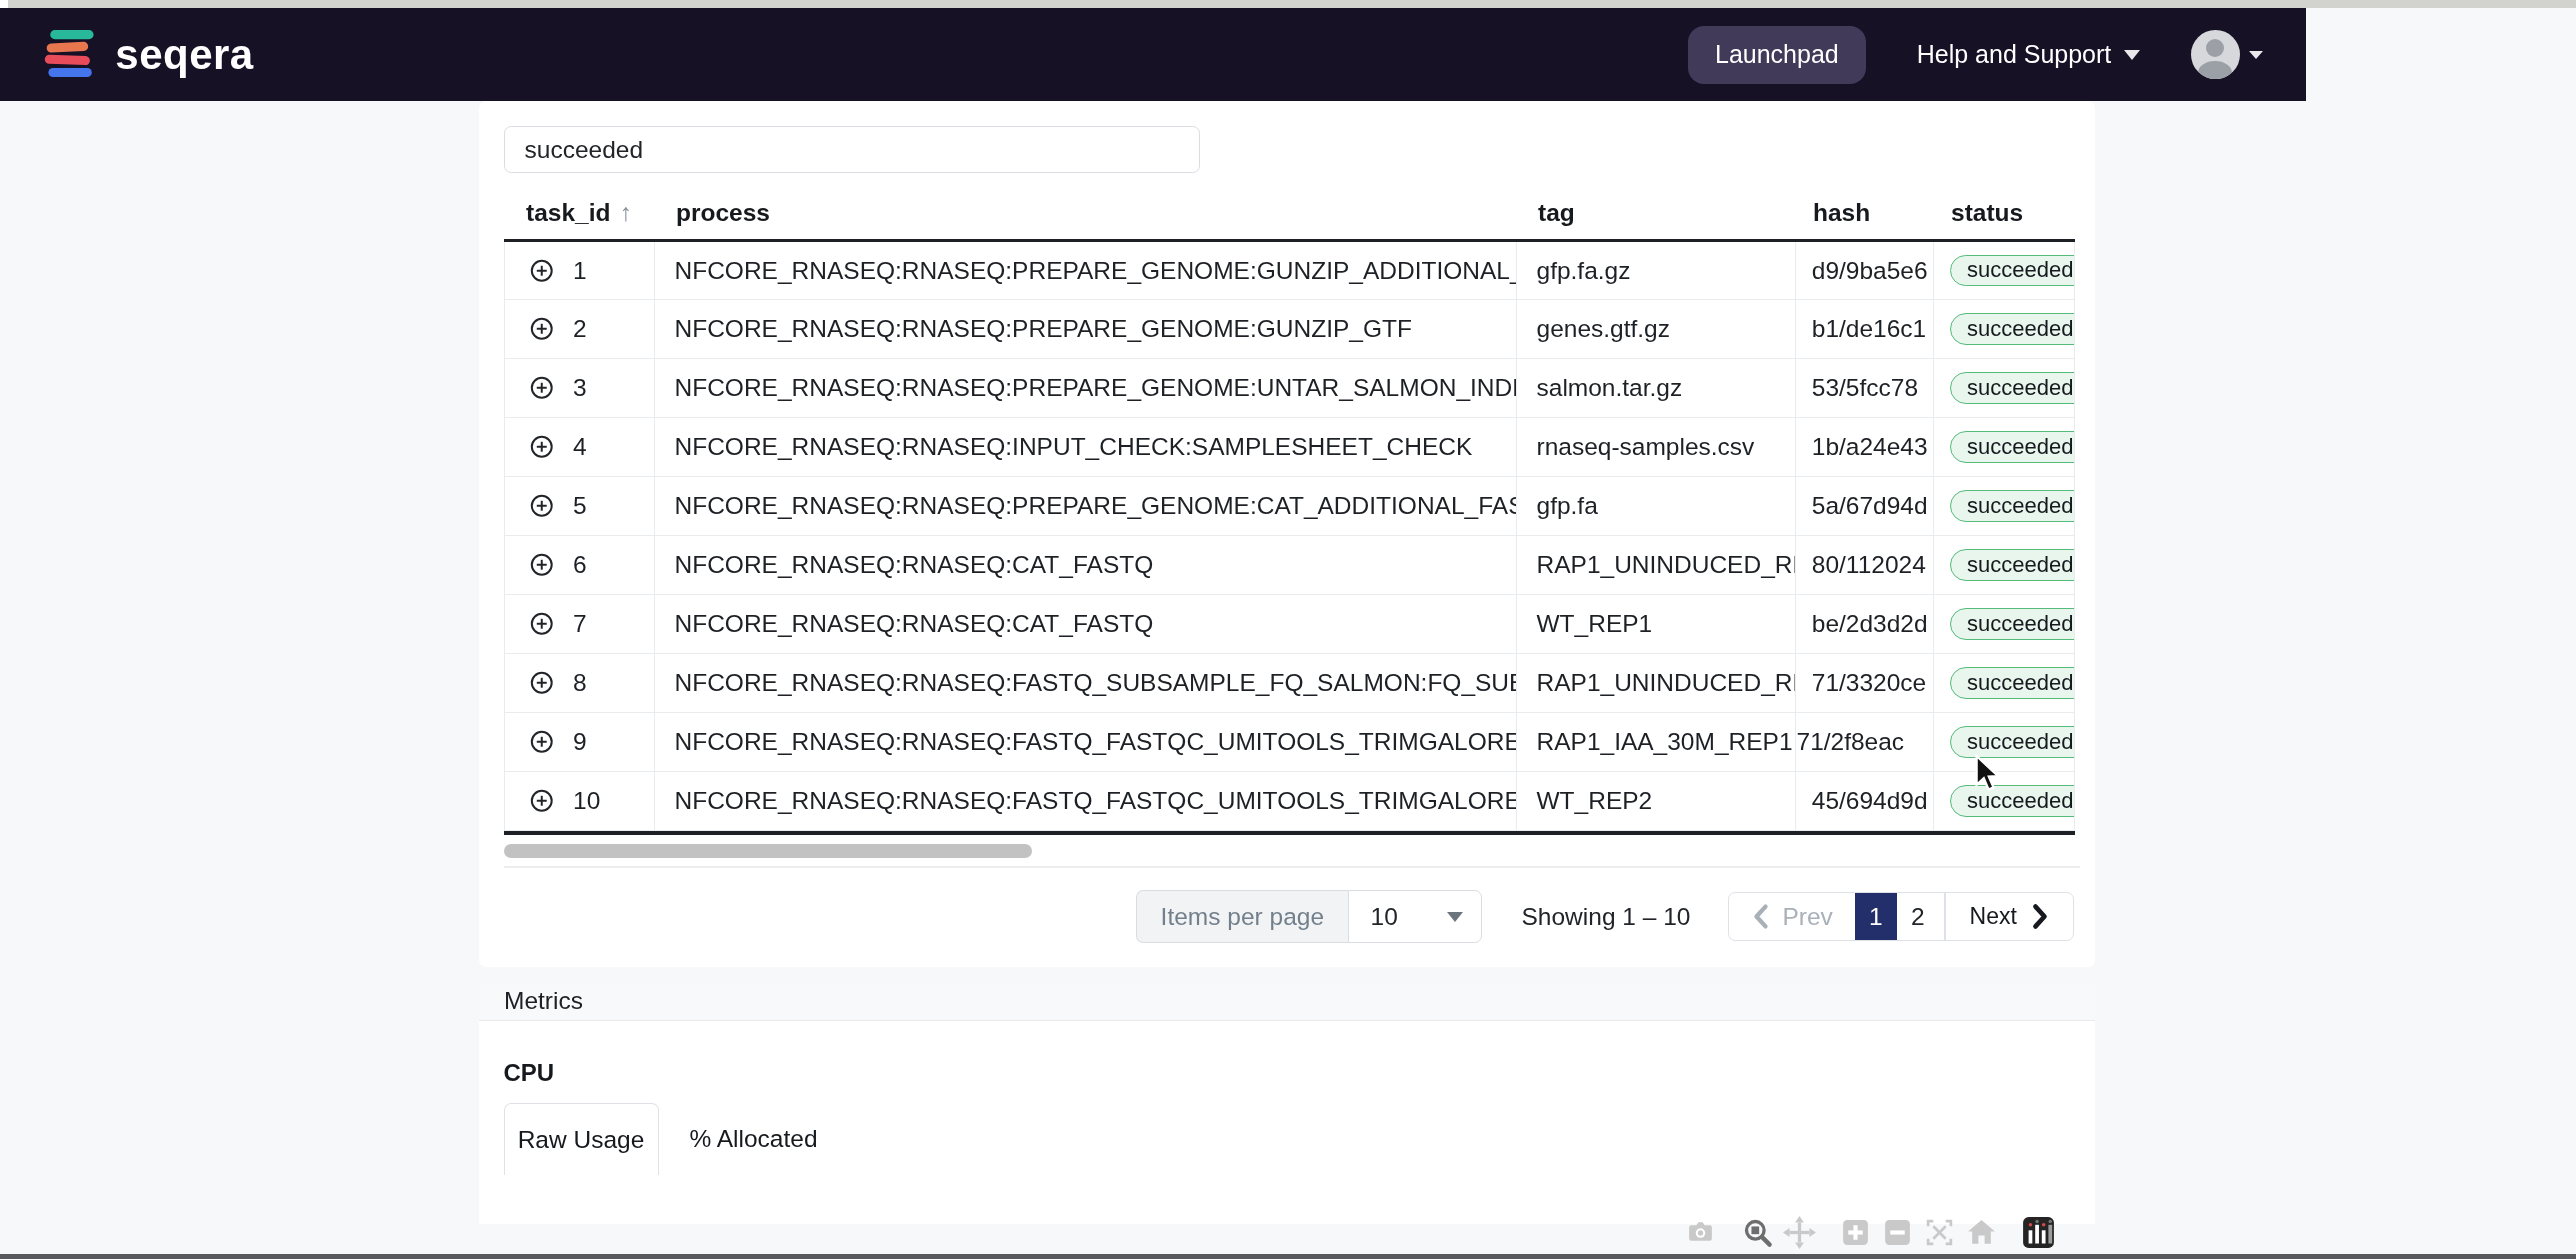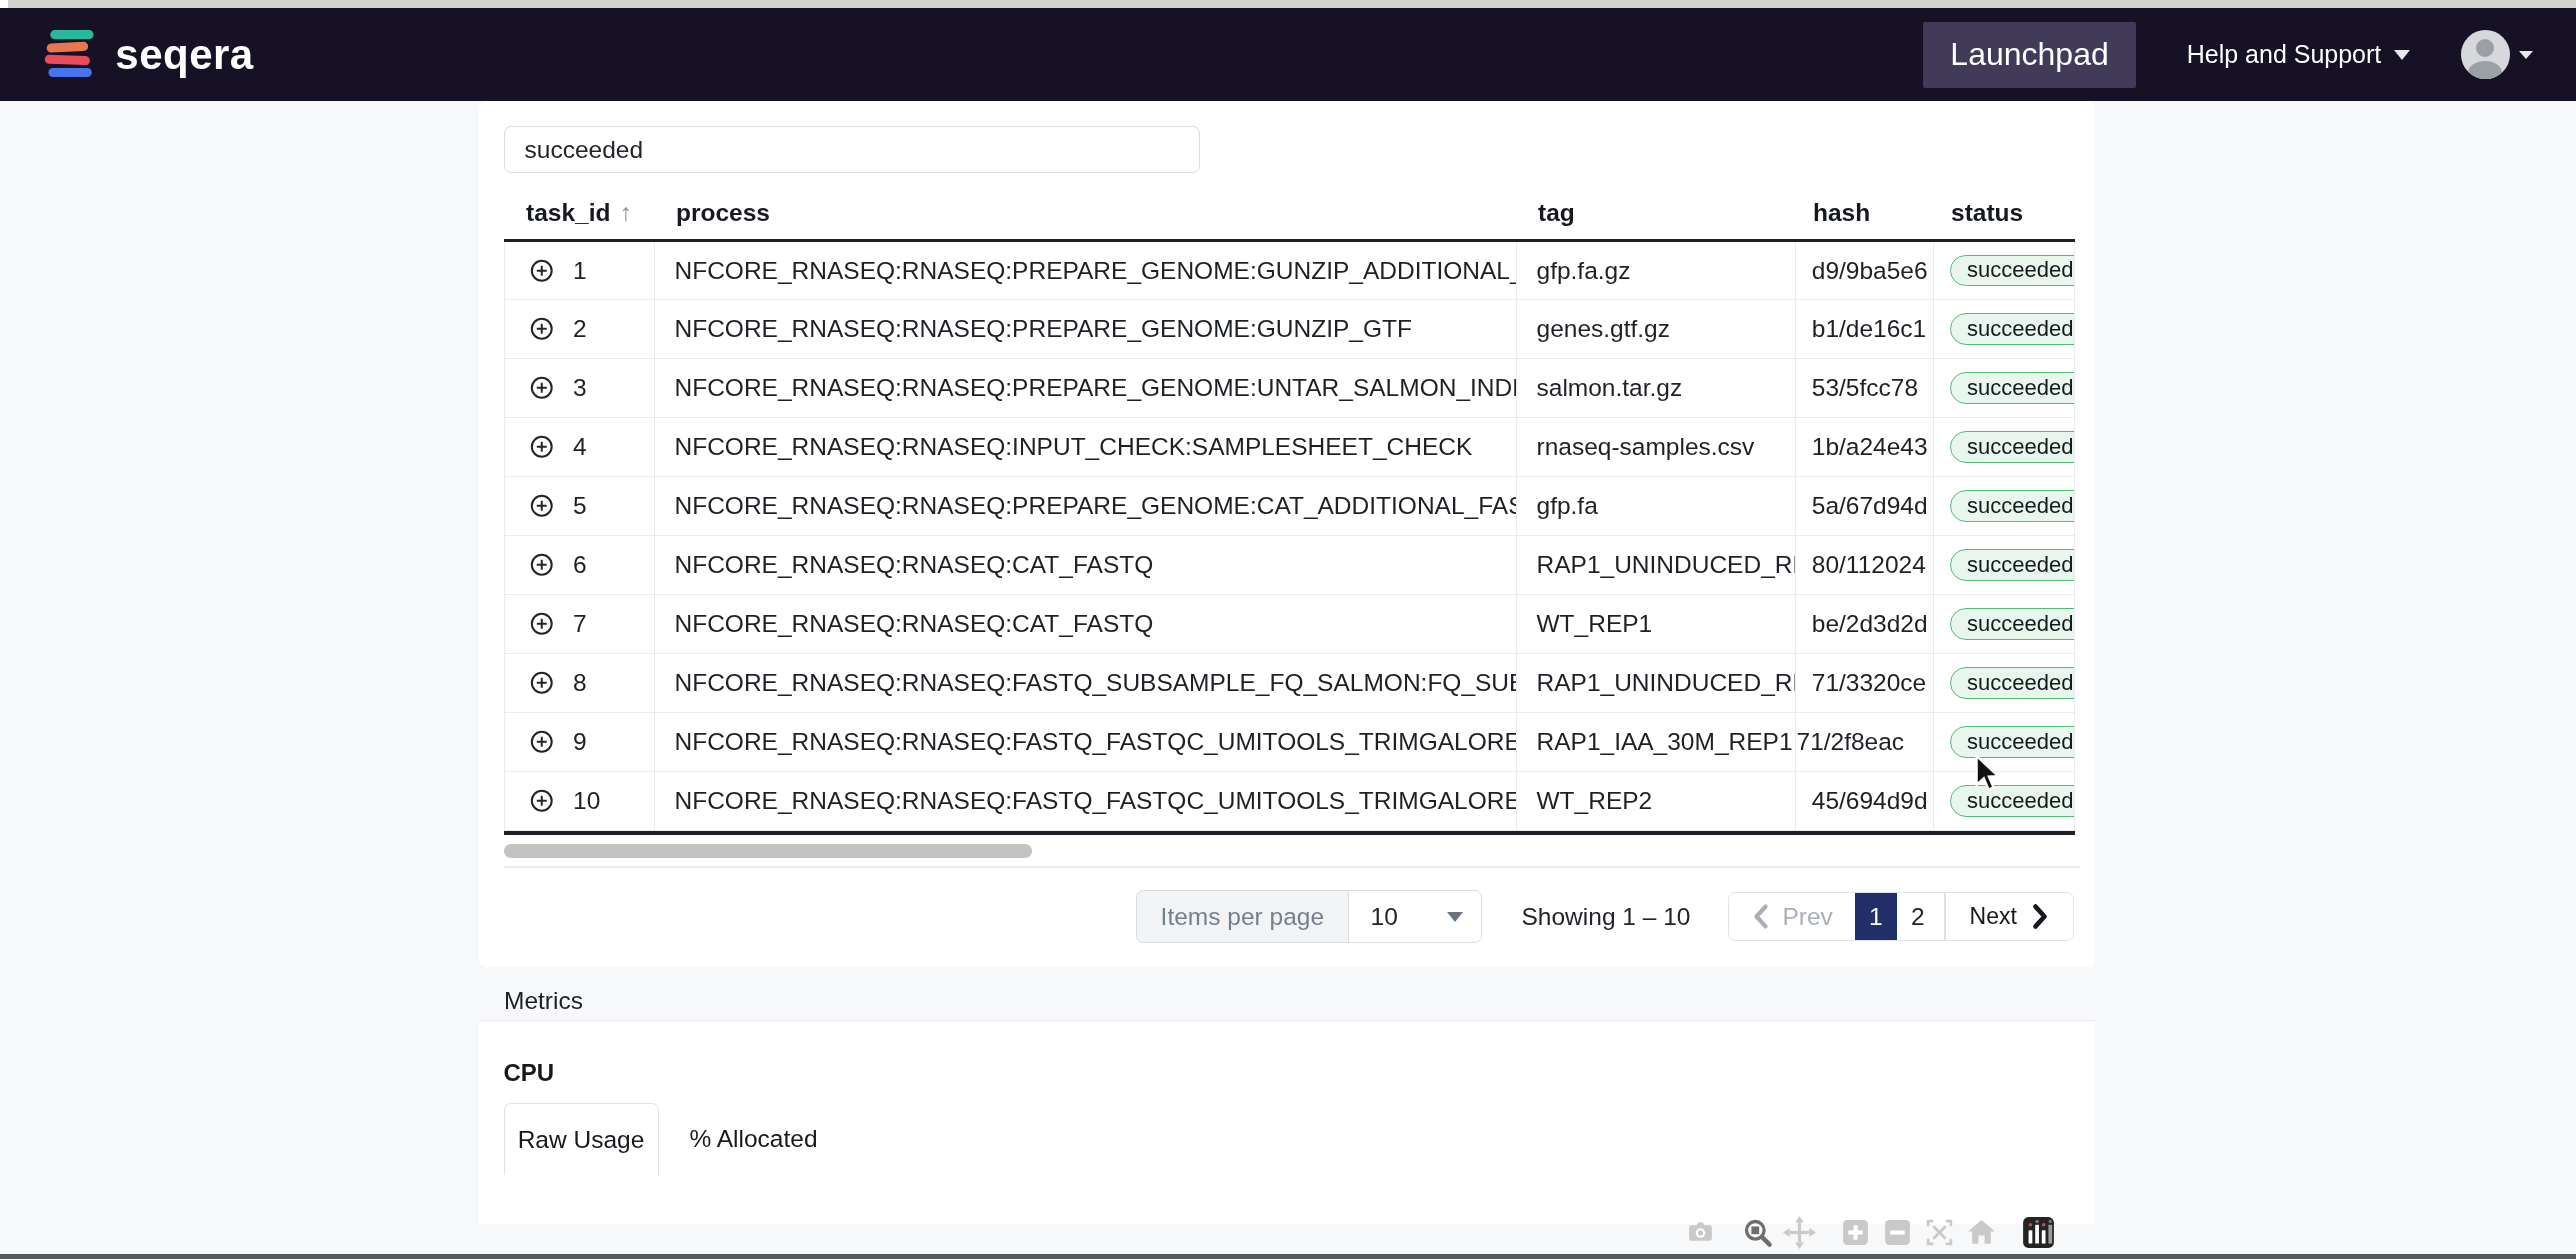--- a/index.html
+++ b/index.html
@@ -3,26 +3,26 @@
 <meta charset="utf-8">
 <style>
   * { margin:0; padding:0; box-sizing:border-box; }
   html,body { width:2576px; height:1259px; overflow:hidden; }
   body { font-family:"Liberation Sans", sans-serif; background:#f7f8f9; color:#212529; position:relative; }
 
   .top-strip { position:absolute; left:0; top:0; width:2576px; height:8.2px; background:#d2d2cf; }
   .top-strip .corner { position:absolute; left:0; top:0; width:8.2px; height:8.2px; background:#ffffff; }
 
   
-  .navbar { position:absolute; left:0; top:8.2px; width:2576px; height:93px; background:#171126;
+  .navbar { position:absolute; left:0; top:8.2px; width:2306px; height:93px; background:#171126;
             display:flex; align-items:center; padding:0 43px; }
   .brand { display:flex; align-items:center; gap:16.3px; cursor:pointer; }
   .brand-text { color:#ffffff; font-size:42px; font-weight:600; letter-spacing:0.5px; }
   .nav-right { margin-left:auto; display:flex; align-items:center; gap:51px; }
-  .launchpad-btn { background:#413a59; color:#fff; font-size:32px; border:none; border-radius:2px;
+  .launchpad-btn { background:#413a59; color:#fff; font-size:25px; border:none; border-radius:16px;
                    padding:14.5px 27px; cursor:pointer; }
   .help-menu { display:flex; align-items:center; gap:12.7px; color:#fff; font-size:25px; cursor:pointer; }
   .caret-down { width:0; height:0; border-left:8.2px solid transparent; border-right:8.2px solid transparent;
                 border-top:10px solid #e9e9ec; display:inline-block; }
   .avatar-wrap { display:flex; align-items:center; gap:9px; cursor:pointer; }
   .avatar { width:49px; height:49px; border-radius:50%; background:#d6d8db; overflow:hidden; position:relative; }
   .avatar .head { position:absolute; left:15.4px; top:9px; width:18px; height:18px; border-radius:50%; background:#9ba0a6; }
   .avatar .body { position:absolute; left:7.2px; top:31px; width:34px; height:23.5px; border-radius:50%; background:#9ba0a6; }
 
   

